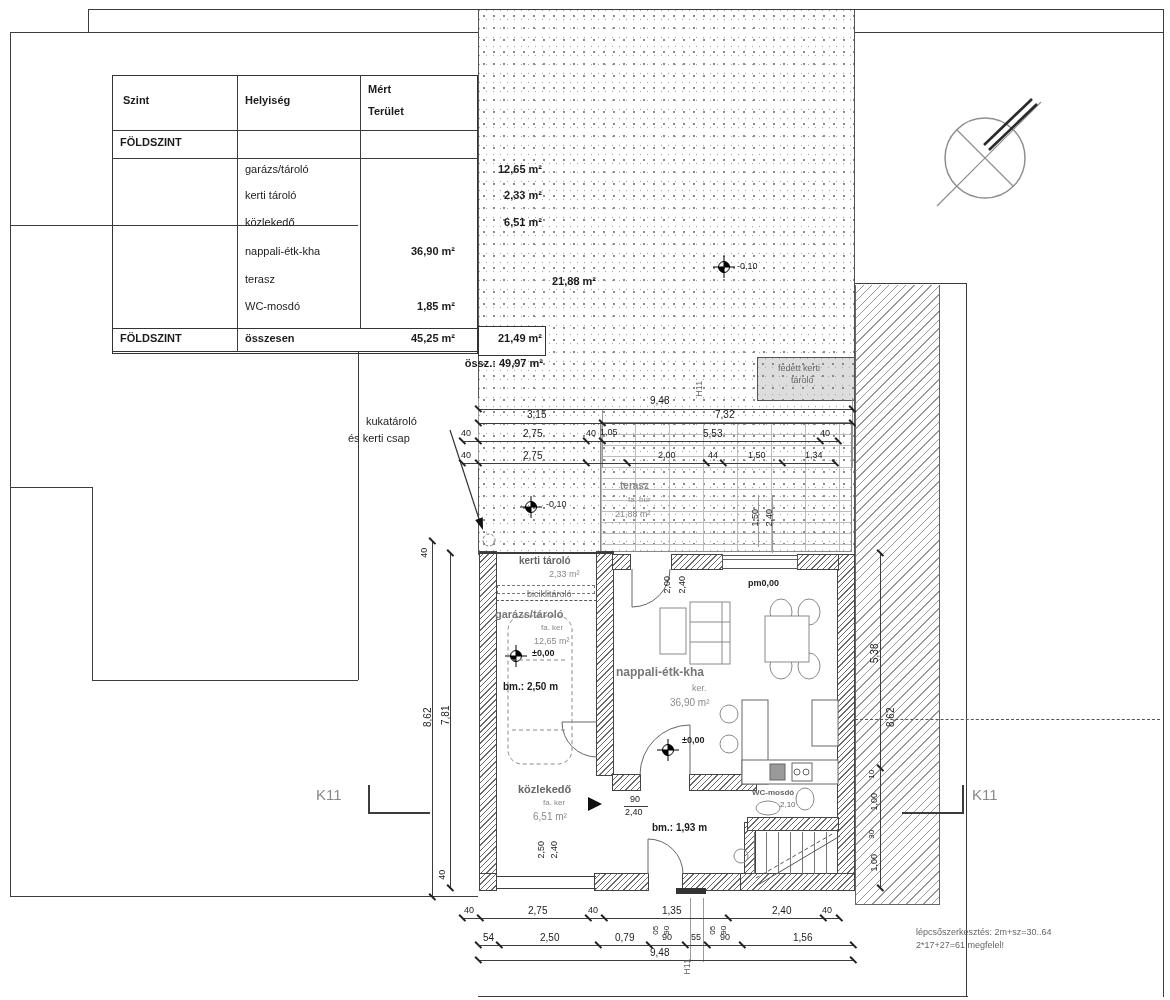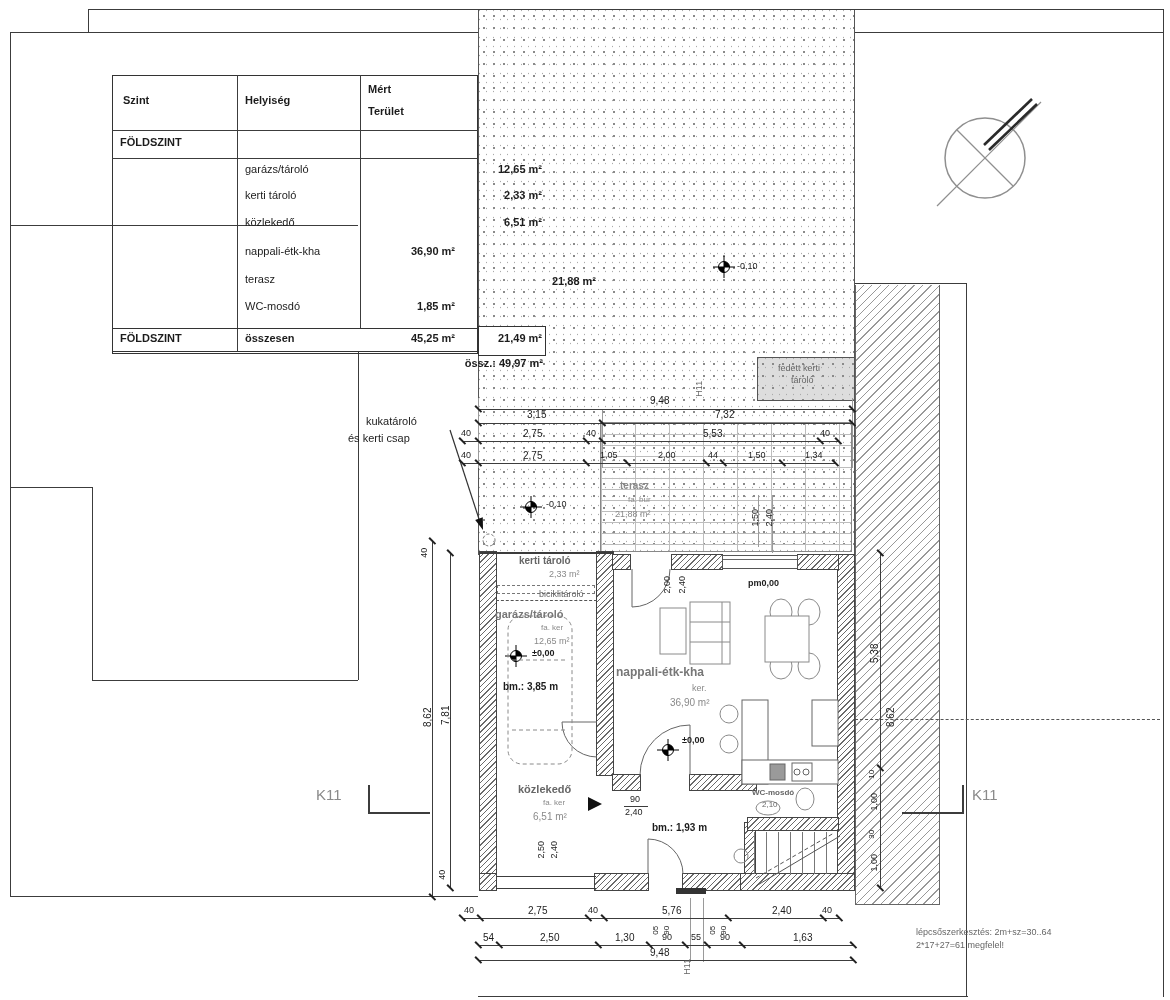--- a/index.html
+++ b/index.html
@@ -221,40 +221,40 @@
 
     <g stroke="#555" fill="none">
       <line x1="756" y1="886" x2="840" y2="836"></line>
       <line x1="756" y1="878" x2="834" y2="833" stroke-dasharray="4 3"></line>
       <circle cx="741" cy="856" r="7" stroke="#888"></circle>
     </g>
   </svg>
 
   <span class="t s10 b g6" style="left:519px;top:556px">kerti tároló</span>
   <span class="t s9 g" style="left:549px;top:570px">2,33 m²</span>
-  <span class="t s9 g6" style="left:539px;top:590px">biciklitároló</span>
+  <span class="t s9 g6" style="left:527px;top:590px">biciklitároló</span>
   <span class="t s11 b g5" style="left:495px;top:609px">garázs/tároló</span>
   <span class="t s8 g" style="left:541px;top:624px">fa. ker</span>
   <span class="t s9 g" style="left:534px;top:637px">12,65 m²</span>
   <span class="t s9 b" style="left:532px;top:649px">±0,00</span>
-  <span class="t s10 b" style="left:503px;top:682px">bm.: 3,85 m</span>
+  <span class="t s10 b" style="left:503px;top:682px">bm.: 2,50 m</span>
   <span class="t s12 b g5" style="left:616px;top:666px">nappali-étk-kha</span>
   <span class="t s9 g" style="left:692px;top:684px">ker.</span>
   <span class="t s10 g" style="left:670px;top:698px">36,90 m²</span>
   <span class="t s9 b" style="left:682px;top:736px">±0,00</span>
   <span class="t s9 b" style="left:748px;top:579px">pm0,00</span>
   <span class="t s11 b g6" style="left:518px;top:784px">közlekedő</span>
   <span class="t s8 g" style="left:543px;top:799px">fa. ker</span>
   <span class="t s10 g" style="left:533px;top:812px">6,51 m²</span>
   <span class="t s10 b" style="left:652px;top:823px">bm.: 1,93 m</span>
   <span class="t s10 b g" style="left:620px;top:481px">terasz</span>
   <span class="t s8 g" style="left:628px;top:496px">fa. bur</span>
   <span class="t s9 g" style="left:615px;top:510px">21,88 m²</span>
   <span class="t s8 b g6" style="left:752px;top:789px">WC-mosdó</span>
-  <span class="t s8 g6" style="left:762px;top:801px">2,10</span>
+  <span class="t s8 g6" style="left:780px;top:801px">2,10</span>
 
   <div class="lnl" style="left:478px;top:398px;width:1px;height:70px"></div>
   <div class="lnl" style="left:602px;top:410px;width:1px;height:58px"></div>
   <div class="lnl" style="left:852px;top:398px;width:1px;height:70px"></div>
   <div class="ln" style="left:478px;top:409px;width:374px;height:1px"></div>
   <div class="tk" style="left:474px;top:408px"></div>
   <div class="tk" style="left:848px;top:408px"></div>
   <span class="t s10" style="left:650px;top:396px">9,48</span>
   <div class="ln" style="left:478px;top:423px;width:374px;height:1px"></div>
   <div class="tk" style="left:474px;top:422px"></div>
@@ -278,21 +278,21 @@
   <div class="tk" style="left:458px;top:462px"></div>
   <div class="tk" style="left:474px;top:462px"></div>
   <div class="tk" style="left:582px;top:462px"></div>
   <div class="tk" style="left:623px;top:462px"></div>
   <div class="tk" style="left:702px;top:462px"></div>
   <div class="tk" style="left:719px;top:462px"></div>
   <div class="tk" style="left:778px;top:462px"></div>
   <div class="tk" style="left:831px;top:462px"></div>
   <span class="t s9" style="left:461px;top:451px">40</span>
   <span class="t s10" style="left:523px;top:451px">2,75</span>
-  <span class="t s9" style="left:600px;top:451px">1,05</span>
+  <span class="t s9" style="left:600px;top:428px">1,05</span>
   <span class="t s9" style="left:658px;top:451px">2,00</span>
   <span class="t s9" style="left:708px;top:451px">44</span>
   <span class="t s9" style="left:748px;top:451px">1,50</span>
   <span class="t s9" style="left:805px;top:451px">1,34</span>
 
   <div class="ln" style="left:432px;top:540px;width:1px;height:357px"></div>
   <div class="ln" style="left:450px;top:552px;width:1px;height:336px"></div>
   <div class="tk" style="left:428px;top:540px"></div>
   <div class="tk" style="left:428px;top:896px"></div>
   <div class="tk" style="left:446px;top:552px"></div>
@@ -319,43 +319,43 @@
   <div class="tk" style="left:458px;top:917px"></div>
   <div class="tk" style="left:476px;top:917px"></div>
   <div class="tk" style="left:584px;top:917px"></div>
   <div class="tk" style="left:600px;top:917px"></div>
   <div class="tk" style="left:724px;top:917px"></div>
   <div class="tk" style="left:819px;top:917px"></div>
   <div class="tk" style="left:835px;top:917px"></div>
   <span class="t s9" style="left:464px;top:906px">40</span>
   <span class="t s10" style="left:528px;top:906px">2,75</span>
   <span class="t s9" style="left:588px;top:906px">40</span>
-  <span class="t s10" style="left:662px;top:906px">5,76</span>
+  <span class="t s10" style="left:662px;top:906px">1,35</span>
   <span class="t s10" style="left:772px;top:906px">2,40</span>
   <span class="t s9" style="left:822px;top:906px">40</span>
   <span class="t s8 r" style="left:652px;top:926px">05</span>
   <span class="t s8 r" style="left:663px;top:926px">90</span>
   <span class="t s8 r" style="left:709px;top:926px">05</span>
   <span class="t s8 r" style="left:720px;top:926px">90</span>
   <div class="ln" style="left:478px;top:945px;width:375px;height:1px"></div>
   <div class="tk" style="left:474px;top:944px"></div>
   <div class="tk" style="left:495px;top:944px"></div>
   <div class="tk" style="left:594px;top:944px"></div>
   <div class="tk" style="left:645px;top:944px"></div>
   <div class="tk" style="left:681px;top:944px"></div>
   <div class="tk" style="left:703px;top:944px"></div>
   <div class="tk" style="left:738px;top:944px"></div>
   <div class="tk" style="left:849px;top:944px"></div>
   <span class="t s10" style="left:483px;top:933px">54</span>
   <span class="t s10" style="left:540px;top:933px">2,50</span>
-  <span class="t s10" style="left:615px;top:933px">1,30</span>
+  <span class="t s10" style="left:615px;top:933px">0,79</span>
   <span class="t s9" style="left:662px;top:933px">90</span>
   <span class="t s9" style="left:691px;top:933px">55</span>
   <span class="t s9" style="left:720px;top:933px">90</span>
-  <span class="t s10" style="left:793px;top:933px">1,63</span>
+  <span class="t s10" style="left:793px;top:933px">1,56</span>
   <div class="ln" style="left:478px;top:960px;width:375px;height:1px"></div>
   <div class="tk" style="left:474px;top:959px"></div>
   <div class="tk" style="left:849px;top:959px"></div>
   <span class="t s10" style="left:650px;top:948px">9,48</span>
 
   <span class="t s9" style="left:630px;top:795px">90</span>
   <div class="ln" style="left:624px;top:806px;width:24px;height:1px"></div>
   <span class="t s9" style="left:625px;top:808px">2,40</span>
   <span class="t s9 r" style="left:659px;top:580px">2,00</span>
   <span class="t s9 r" style="left:674px;top:580px">2,40</span>

